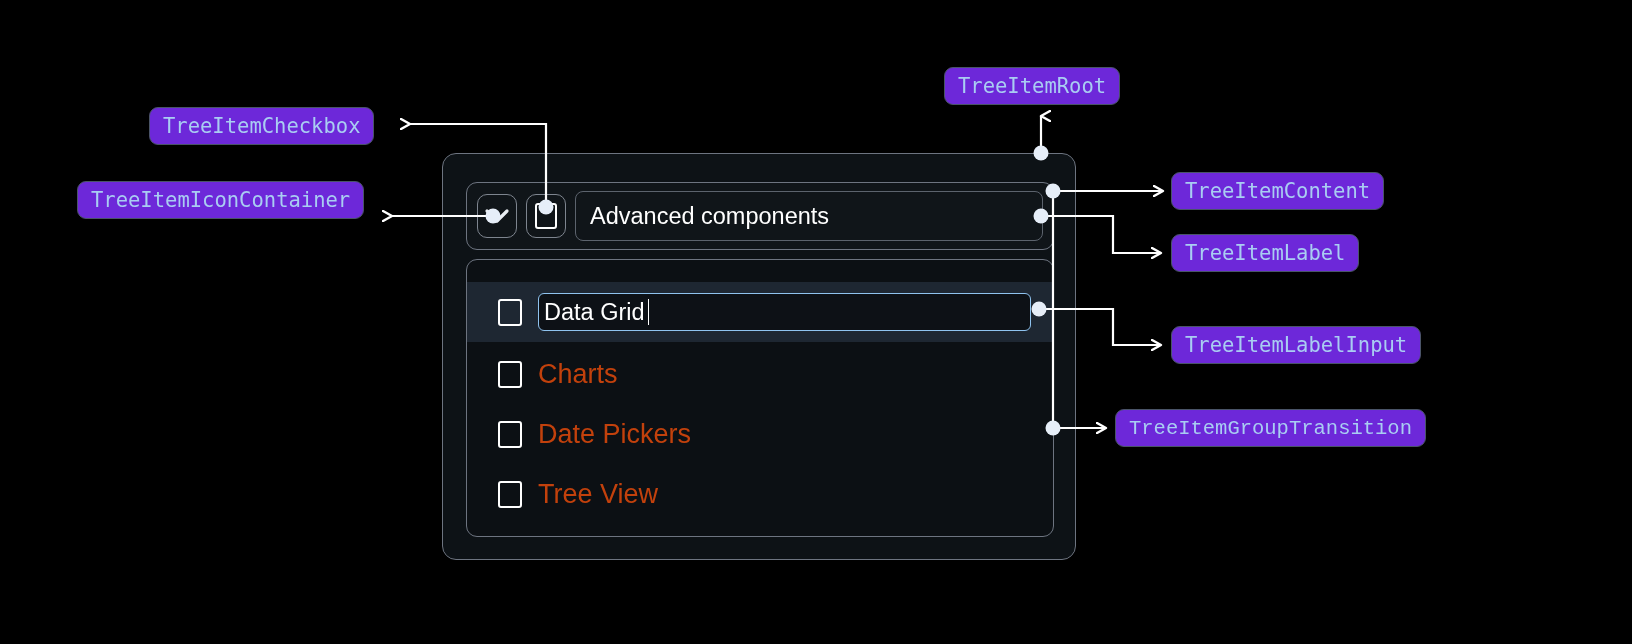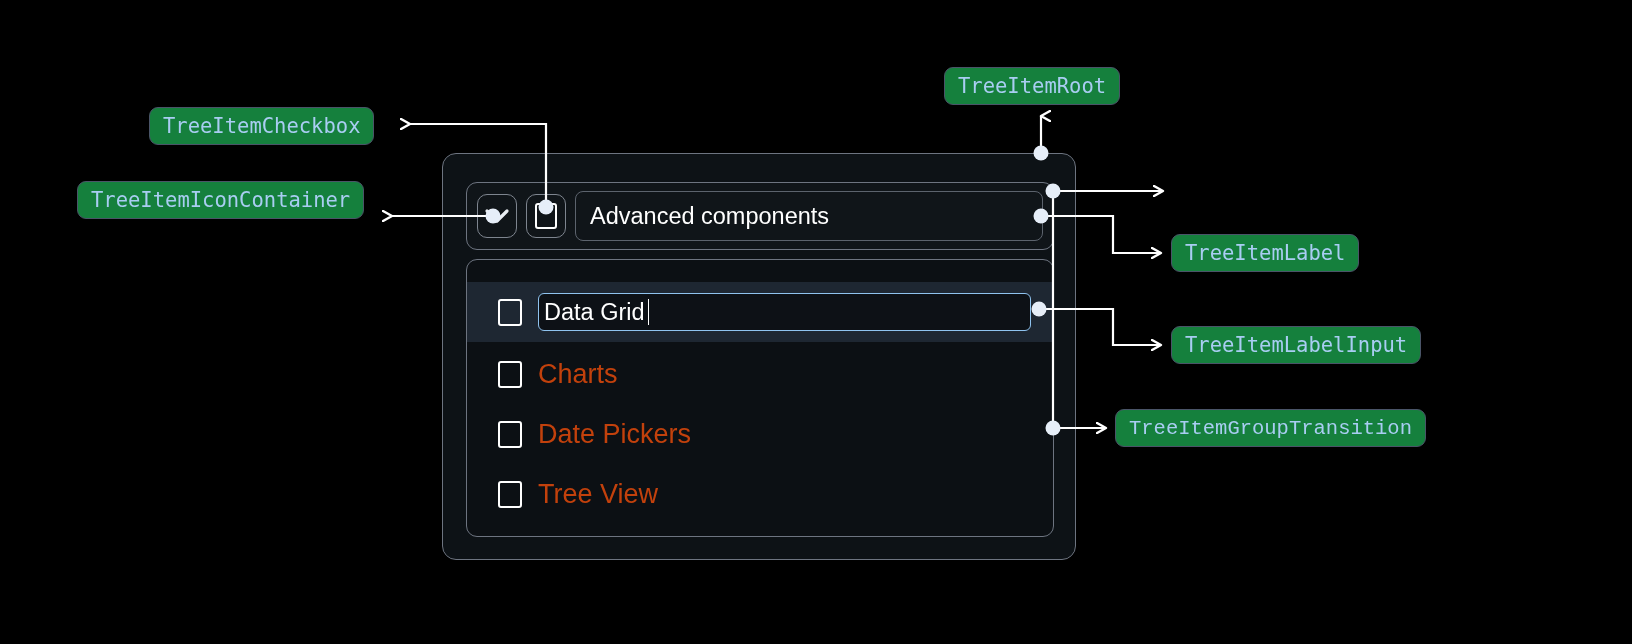--- a/index.html
+++ b/index.html
@@ -32,21 +32,21 @@
 
   
   .chip {
     position: absolute;
     display: flex;
     align-items: center;
     justify-content: center;
     box-sizing: border-box;
     height: 38px;
     padding: 0 13px;
-    background: #15803d;
+    background: #6d28d9;
     border: 1.6px solid #4a5468;
     border-radius: 9px;
     color: #a9cdf2;
     font-family: "DejaVu Sans Mono", "Liberation Mono", monospace;
     font-size: 20.5px;
     letter-spacing: 0px;
     white-space: nowrap;
     z-index: 9;
   }
 
@@ -237,20 +237,21 @@
       <circle cx="1053" cy="428" r="7.5"></circle>
     </g>
   </svg>
 
   <div class="chip" style="left:149px;  top:107px;">TreeItemCheckbox</div>
 
   <div class="chip" style="left:77px;   top:181px;">TreeItemIconContainer</div>
 
   <div class="chip" style="left:944px;  top:67px;">TreeItemRoot</div>
 
+  <div class="chip" style="left:1171px; top:172px;">TreeItemContent</div>
 
   <div class="chip" style="left:1171px; top:234px;">TreeItemLabel</div>
 
   <div class="chip" style="left:1171px; top:326px;">TreeItemLabelInput</div>
 
   <div class="chip" style="left:1115px; top:409px;font-family:Liberation Mono, monospace;">TreeItemGroupTransition</div>
 
   <div id="tree-root">
 
     <div id="tree-content">

